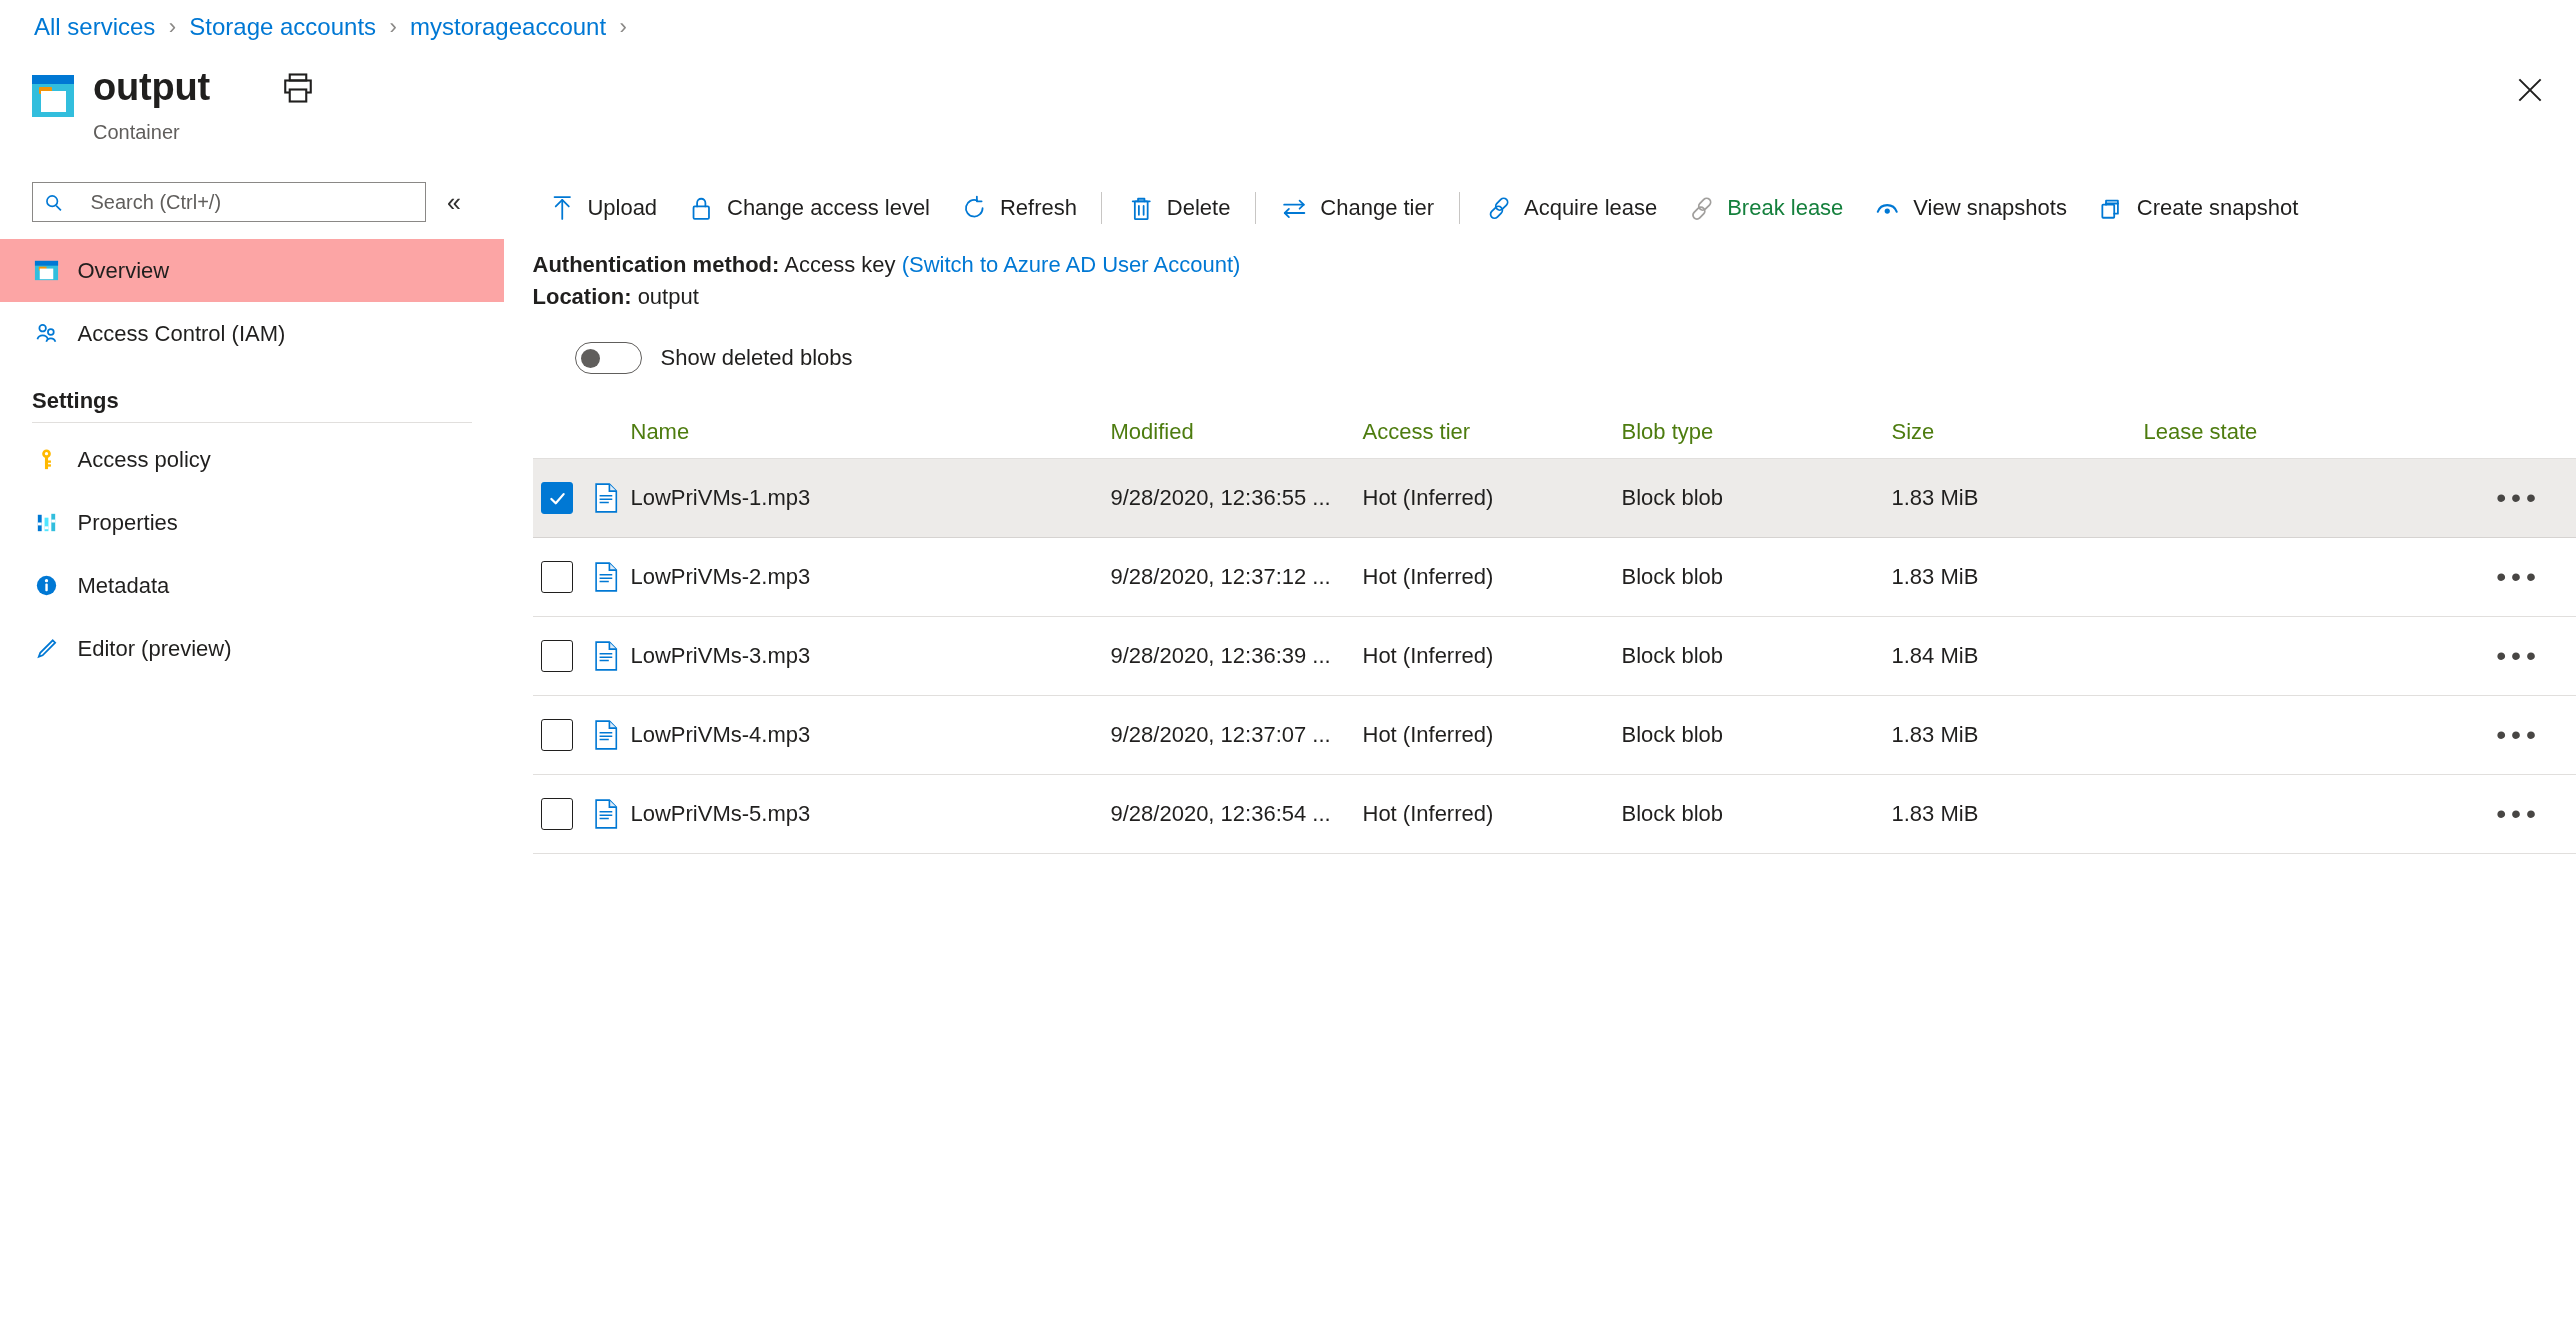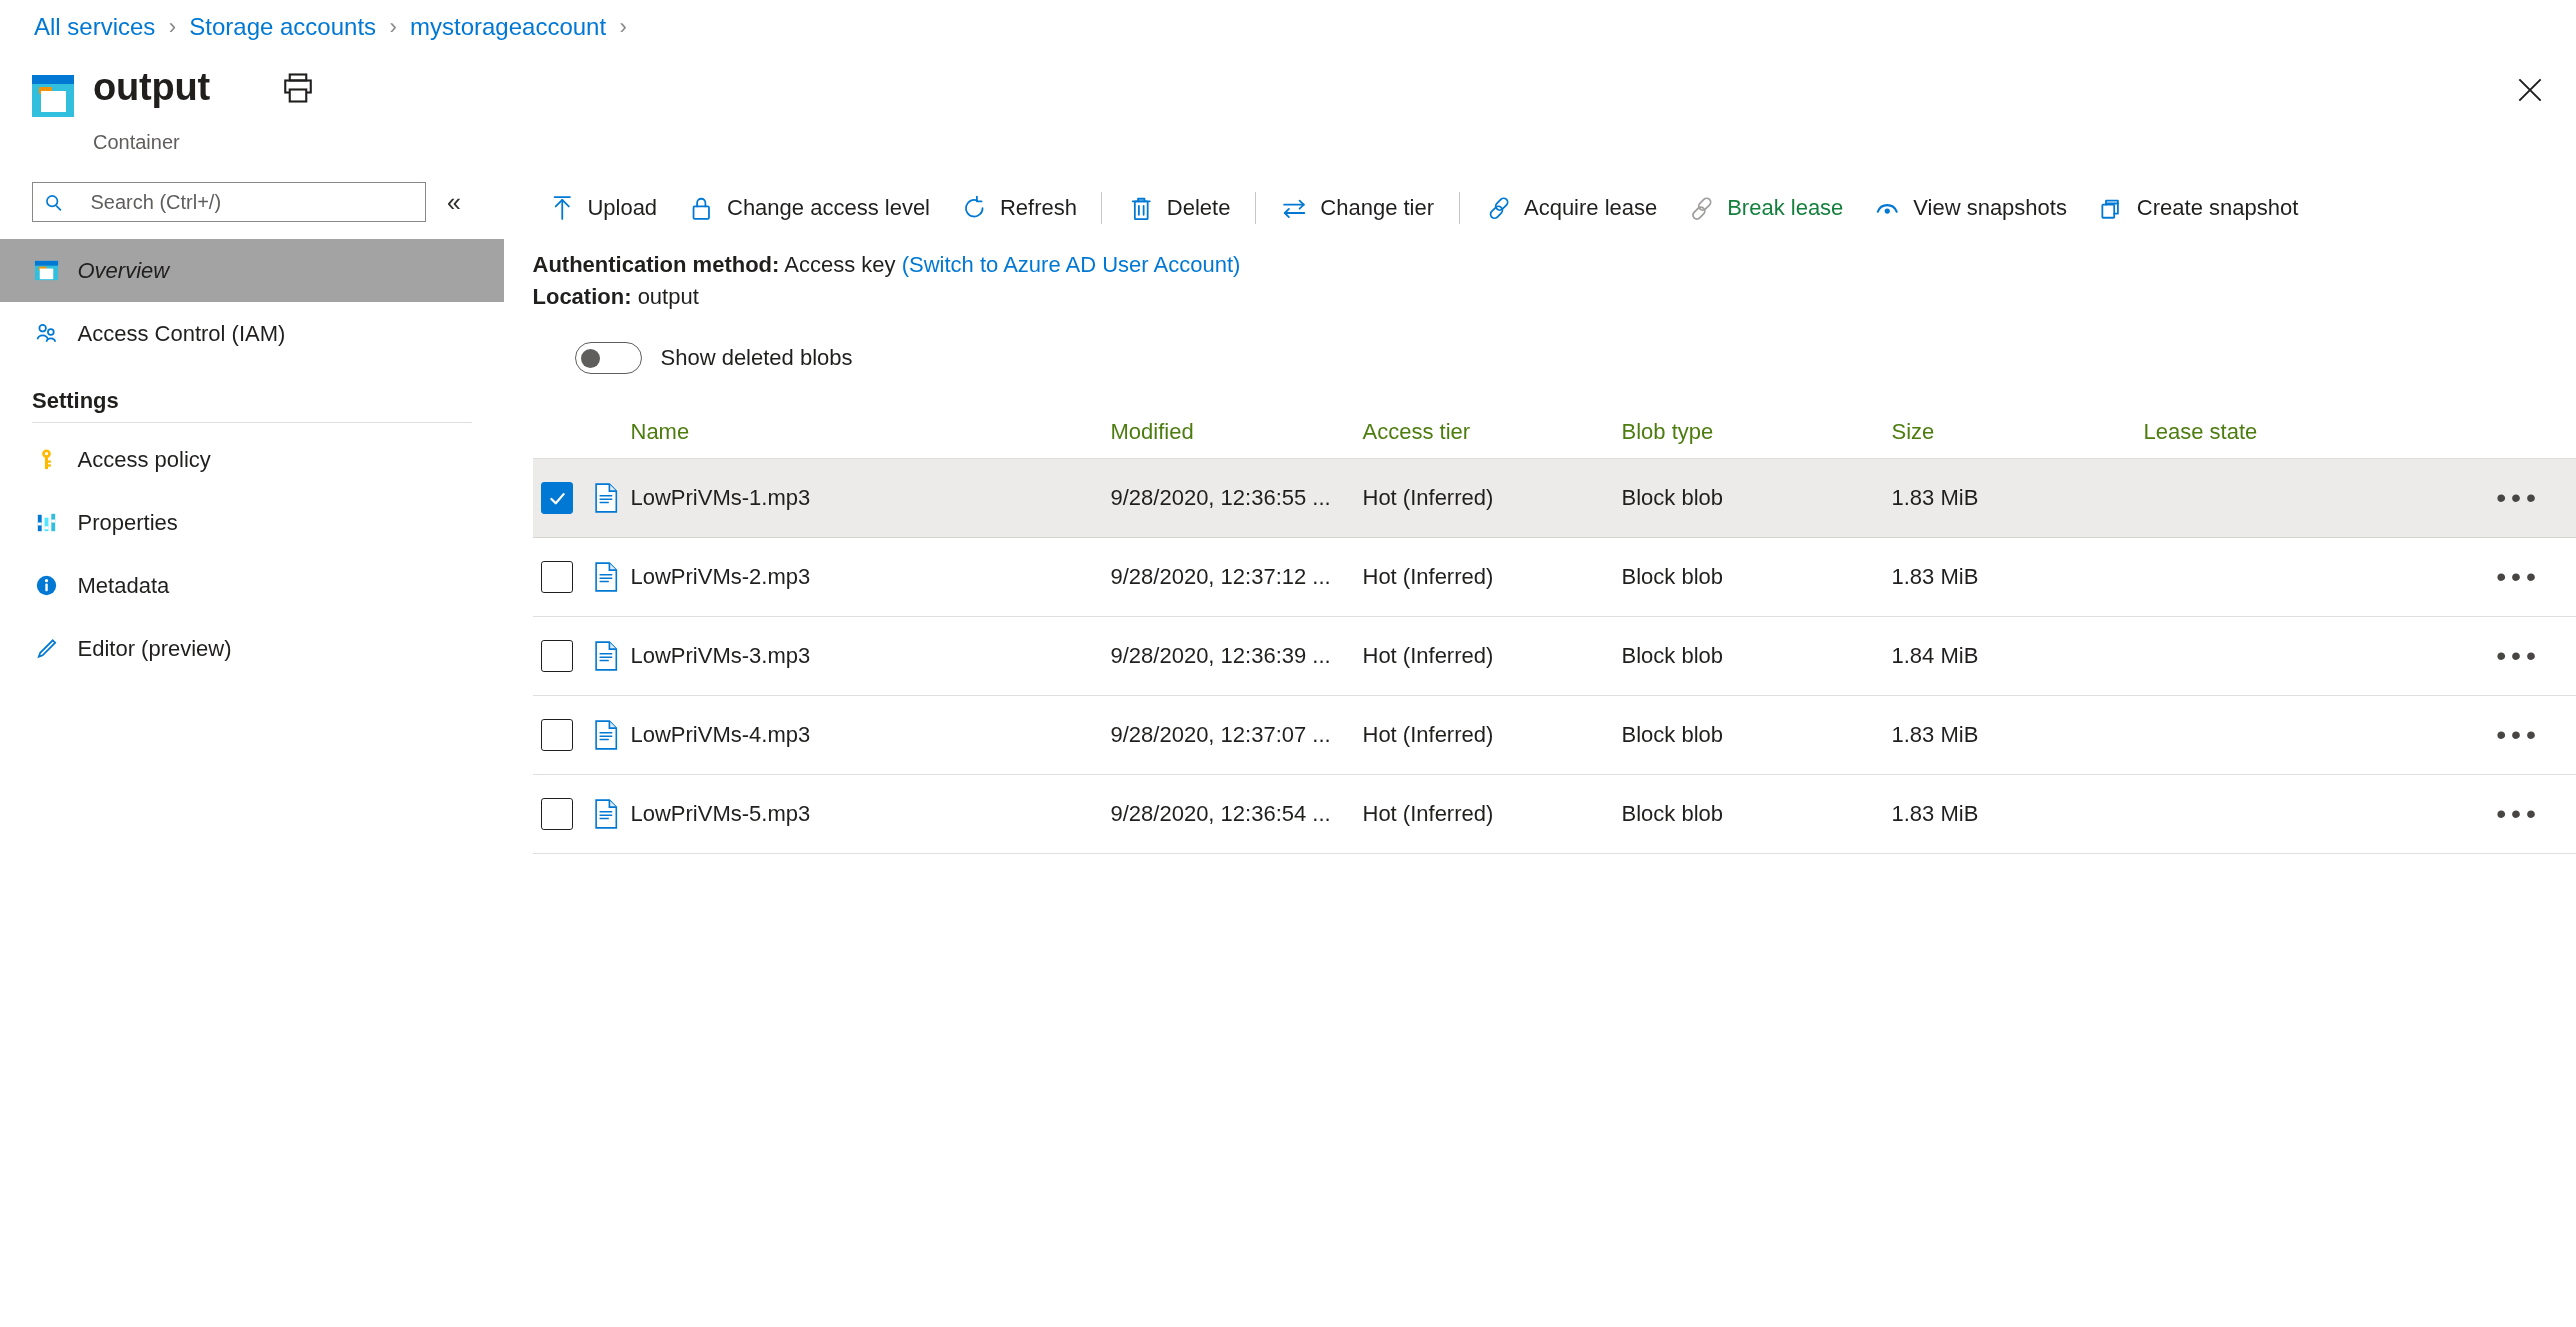--- a/index.html
+++ b/index.html
@@ -24,21 +24,21 @@
 
   
   .title-row { position: absolute; left: 32px; top: 65px; display:flex; align-items:flex-start; }
   .container-icon { width: 42px; height: 42px; position: relative; margin-top: 9.5px; }
   .ci-body { position:absolute; left:0; top:0; width:42px; height:42px; background:#32bedd; }
   .ci-bar  { position:absolute; left:0; top:0; width:42px; height:9.5px; background:#0078d4; }
   .ci-tab  { position:absolute; left:6.7px; top:12.4px; width:13.3px; height:6.7px; background:#f2940a; border-radius:1px;}
   .ci-page { position:absolute; left:8.6px; top:16px; width:25px; height:21px; background:#ffffff; }
   .title-text-wrap { margin-left: 19px; }
   .page-title { font-size: 38px; font-weight: 600; color:#201f1e; line-height: 44px; letter-spacing:-0.2px;}
-  .page-subtitle { font-size: 20px; color:#605e5c; margin-top: 22px; }
+  .page-subtitle { font-size: 20px; color:#605e5c; margin-top: 12px; }
   .print-icon { position:absolute; left: 280px; top: 70px; cursor:pointer; }
   .close-btn {
     position:absolute; right: 23px; top: 67px;
     width: 46px; height: 46px; display:flex; align-items:center; justify-content:center;
     cursor:pointer;
   }
 
   
   .sidebar { position:absolute; left:0; top:169px; width:504px; height:1159px; background:#fff; }
   .side-search-row { position:absolute; left:32px; top:13.3px; display:flex; align-items:center; }
@@ -51,21 +51,21 @@
     font-family:"Liberation Sans", sans-serif; width:100%;
   }
   .side-search input::placeholder { color:#605e5c; }
   .collapse-btn { margin-left: 21px; font-size: 25px; color:#323130; cursor:pointer; line-height:1;}
 
   .nav-list { position:absolute; left:0; top:70px; width:504px; }
   .nav-item {
     display:flex; align-items:center; height:63px; padding-left:32px; gap:17px;
     font-size: 22px; color:#201f1e; cursor:pointer;
   }
-  .nav-item.active { background:#a3a3a3;font-style:italic; }
+  .nav-item.active { background:#fca5a5; }
   .nav-icon { width:28.5px; height:28.5px; display:flex; align-items:center; justify-content:center; flex:0 0 28.5px;}
   .nav-group-head {
     font-size: 22px; font-weight: 700; color:#201f1e;
     padding-left:32px; margin-top: 23px; margin-bottom: 7.6px;
   }
   .nav-divider { height:1px; background:#e1dfdd; margin:7.6px 32px 5.7px 32px; }
 
   
   .main { position:absolute; left:504px; top:169px; right:0; bottom:0; }
 

